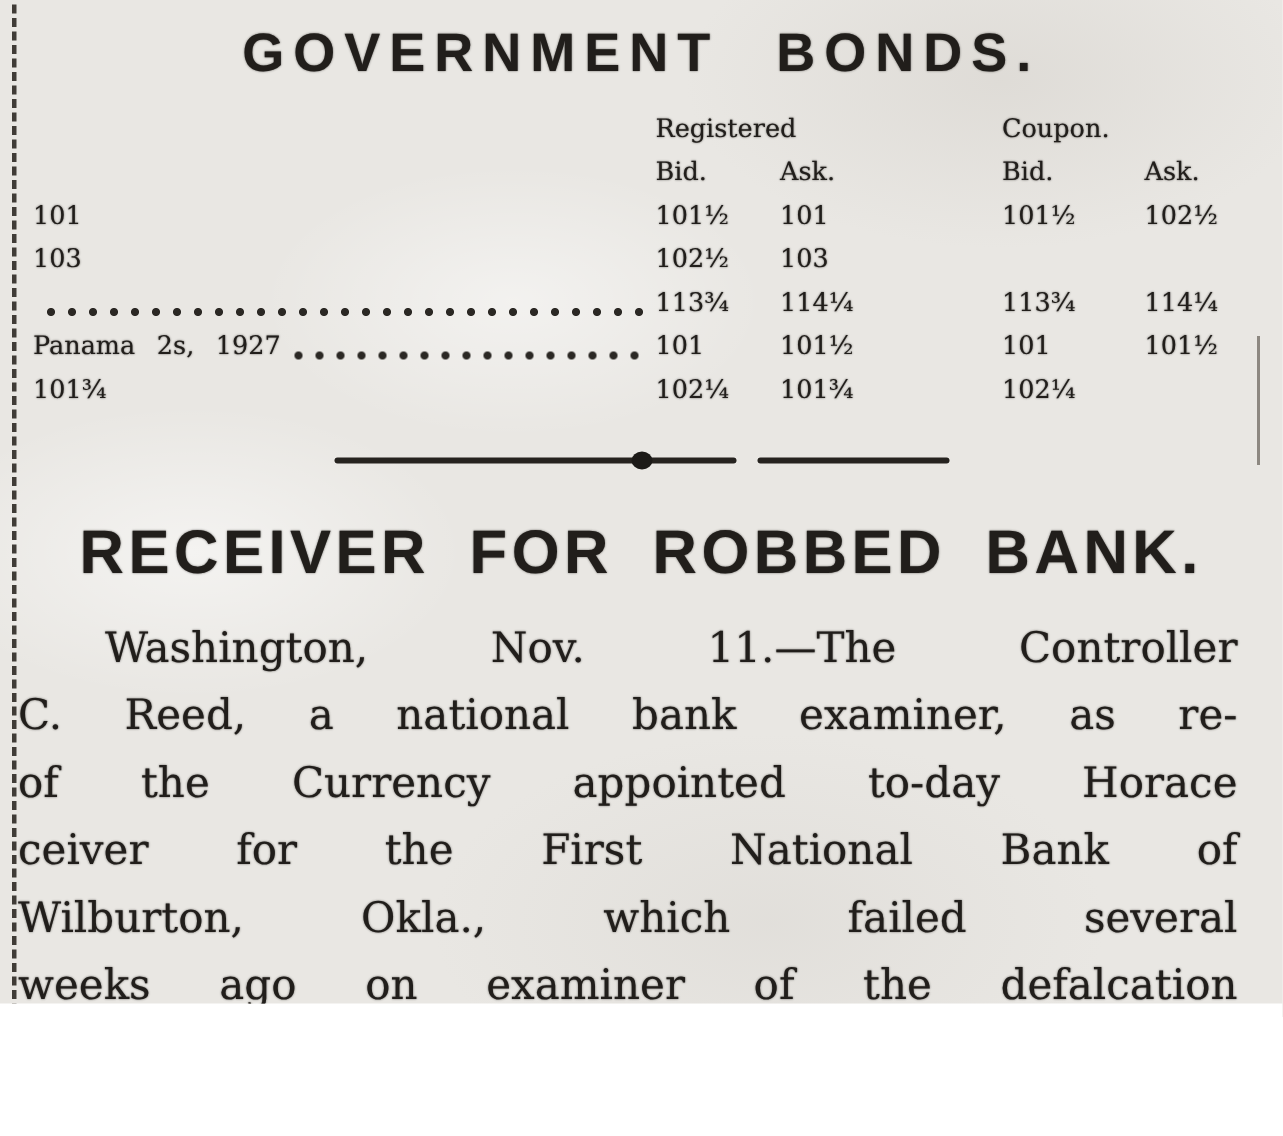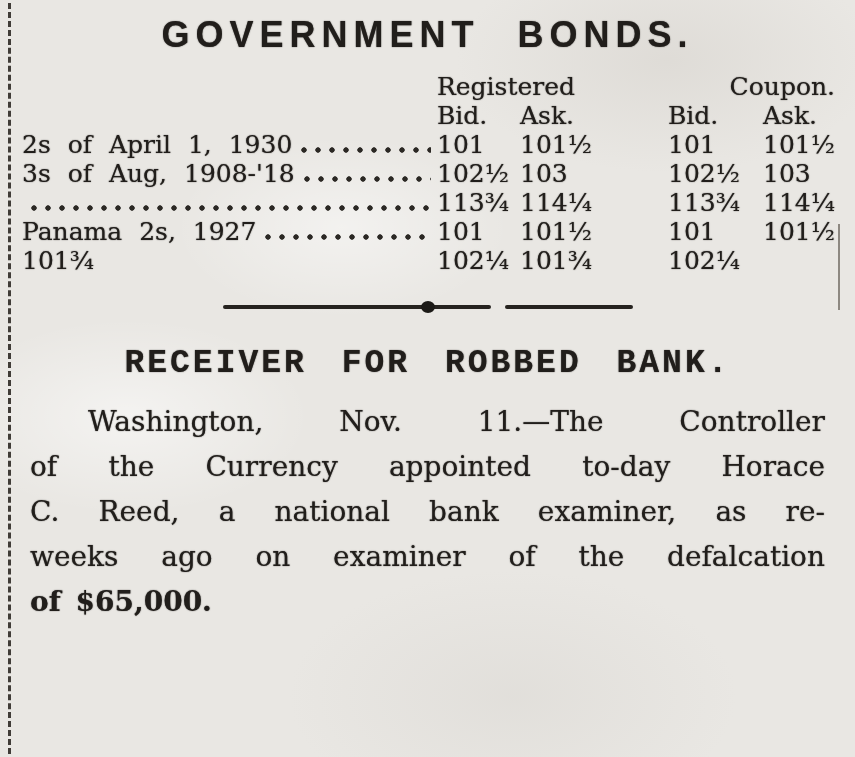--- a/index.html
+++ b/index.html
@@ -4,21 +4,21 @@
 <style>
   html, body { margin: 0; padding: 0; }
   body {
     width: 855px; height: 757px;
     font-family: "DejaVu Serif", serif;
     color: #211e1b;
     overflow: hidden;
   }
   .page {
     position: relative;
-    width: 855px; height: 757px;
+    width: 855px; height: 669px;
     background:
       radial-gradient(ellipse 300px 160px at 78% 8%, rgba(210,206,200,0.45), transparent 70%),
       radial-gradient(ellipse 260px 140px at 15% 55%, rgba(255,255,255,0.5), transparent 70%),
       radial-gradient(ellipse 320px 180px at 60% 92%, rgba(214,211,206,0.4), transparent 70%),
       radial-gradient(ellipse 240px 130px at 40% 30%, rgba(255,255,255,0.45), transparent 70%),
       #e9e7e3;
     overflow: hidden;
   }
   .ink { text-shadow: 0 0 1px rgba(32,29,26,0.65), 0 0 2px rgba(32,29,26,0.2); }
 
@@ -39,26 +39,26 @@
     font-family: "Liberation Sans", sans-serif;
     font-weight: bold;
     font-size: 36px;
     letter-spacing: 6px;
     word-spacing: 22px;
   }
   .bond-table {
     display: grid;
     grid-template-columns: 415px 83px 148px 95px 1fr;
     padding: 16px 20px 0 22px;
-    font-size: 25px;
+    font-size: 17px;
     line-height: 29px;
   }
   .bond-table .cell { white-space: nowrap; }
   .gh-reg { grid-column: 2 / 4; }
-  .gh-cpn { grid-column: 4 / 6; text-align: right; }
+  .gh-cpn { grid-column: 4 / 6; text-align: left; }
   .row-label { grid-column: 1 / 2; display: flex; align-items: baseline; word-spacing: 9px; }
   .row-label .dots {
     flex: 1; align-self: flex-end;
     height: 8px; margin: 0 6px 5px 8px;
     background-image: radial-gradient(circle at 4px 4px, #2b2824 2.4px, transparent 3px);
     background-size: 14px 8px;
     background-repeat: repeat-x;
   }
 
   
@@ -68,28 +68,28 @@
     margin: 25px auto 0 auto;
   }
   .divider .seg-a { position: absolute; left: 0; top: 5px; width: 268px; height: 4px; background: #26231f; border-radius: 2px; }
   .divider .seg-b { position: absolute; left: 282px; top: 5px; width: 128px; height: 4px; background: #26231f; border-radius: 2px; }
   .divider .dot { position: absolute; left: 198px; top: 1px; width: 14px; height: 12px; background: #1c1a17; border-radius: 50%; }
 
   
   .article-headline {
     margin: 32px 20px 0 20px;
     text-align: center;
-    font-family: Liberation Mono, monospace;
+    font-family: Liberation Sans, sans-serif;
     font-weight: bold;
-    font-size: 33px;
+    font-size: 41px;
     letter-spacing: 3px;
     word-spacing: 12px;
   }
   .article-body {
-    margin: 17px 30px 0 30px;
+    margin: 17px 30px 0 12px;
     font-size: 28px;
     line-height: 45px;
     word-spacing: 5px;
   }
   .article-body .jline { text-align: justify; text-align-last: justify; }
   .article-body .line-first { padding-left: 58px; }
   .article-body .line-last { text-align: left; font-weight: bold; }
 </style>
 </head>
 <body>
@@ -106,33 +106,25 @@
       <div class="cell"></div>
       <div class="cell gh-reg">Registered</div>
       <div class="cell gh-cpn">Coupon.</div>
 
       <div class="cell"></div>
       <div class="cell">Bid.</div>
       <div class="cell">Ask.</div>
       <div class="cell">Bid.</div>
       <div class="cell">Ask.</div>
 
-      <div class="row-label">
-        <span>2s of April 1, 1930</span>
-        <span class="dots"></span>
-      </div>
       <div class="cell">101</div>
       <div class="cell">101½</div>
       <div class="cell">101</div>
       <div class="cell">101½</div>
 
-      <div class="row-label">
-        <span>3s of Aug, 1908-'18</span>
-        <span class="dots"></span>
-      </div>
       <div class="cell">102½</div>
       <div class="cell">103</div>
       <div class="cell">102½</div>
       <div class="cell">103</div>
 
       <div class="row-label">
         <span class="dots"></span>
       </div>
       <div class="cell">113¾</div>
       <div class="cell">114¼</div>
@@ -158,20 +150,22 @@
   <div class="divider">
     <div class="seg-a"></div>
     <div class="dot"></div>
     <div class="seg-b"></div>
   </div>
 
   <section>
     <h2 class="article-headline ink">RECEIVER FOR ROBBED BANK.</h2>
     <div class="article-body ink">
       <div class="jline line-first">Washington, Nov. 11.—The Controller</div>
+      <div class="jline">C. Reed, a national bank examiner, as re-</div>
       <div class="jline">of the Currency appointed to-day Horace</div>
-      <div class="jline">C. Reed, a national bank examiner, as re-</div>
+      <div class="jline">ceiver for the First National Bank of</div>
+      <div class="jline">Wilburton, Okla., which failed several</div>
       <div class="jline">weeks ago on examiner of the defalcation</div>
       <div class="line-last">of $65,000.</div>
     </div>
   </section>
 
 </div>
 
 </body></html>

